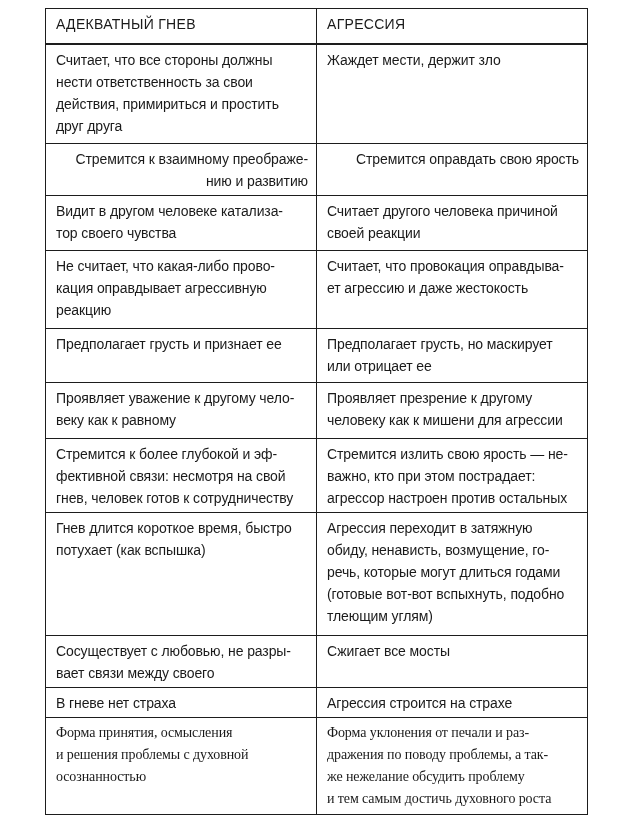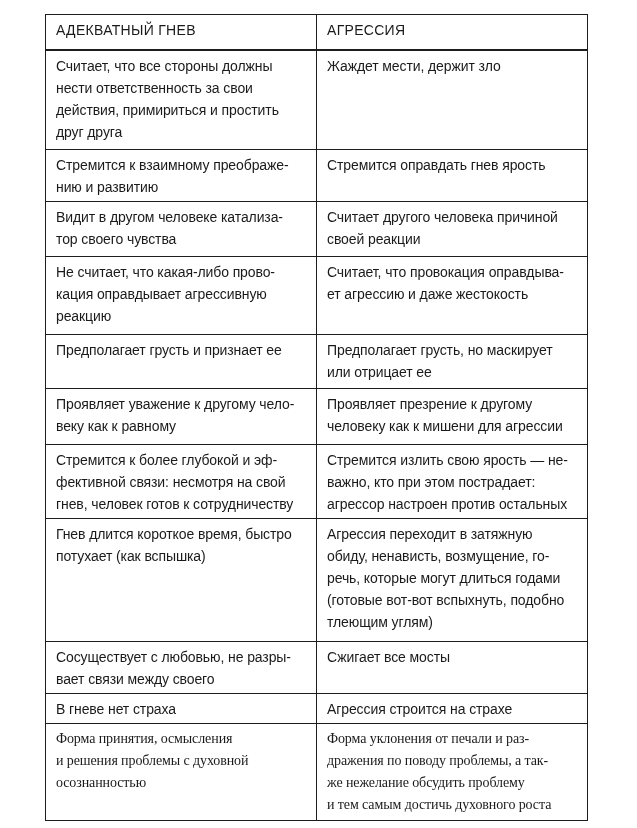--- a/index.html
+++ b/index.html
@@ -10,21 +10,21 @@
   body {
     width: 637px;
     height: 828px;
     position: relative;
     font-family: "Liberation Sans", "DejaVu Sans", sans-serif;
     color: #1a1a1a;
   }
   .page {
     position: absolute;
     left: 45px;
-    top: 14px;
+    top: 8px;
     width: 543px;
   }
   table.cmp {
     border-collapse: collapse;
     table-layout: fixed;
     width: 543px;
     background: #ffffff;
   }
   table.cmp th,
   table.cmp td {
@@ -44,21 +44,21 @@
   table.cmp th {
     font-weight: 500;
     letter-spacing: 0.3px;
     border-bottom-width: 2px;
     height: 35px;
   }
   table.cmp {
     border: 1.6px solid #1d1d1d;
   }
   tbody tr:nth-child(1)  td { height: 100px; margin-top: 23px; }
-  tbody tr:nth-child(2)  td { height: 38px;  }
+  tbody tr:nth-child(2)  td { height: 38px; text-align: right;  }
   tbody tr:nth-child(3)  td { height: 55px; margin-top: 36px;  }
   tbody tr:nth-child(4)  td { height: 78px;  }
   tbody tr:nth-child(5)  td { height: 54px;  }
   tbody tr:nth-child(6)  td { height: 56px;  }
   tbody tr:nth-child(7)  td { height: 63px;  }
   tbody tr:nth-child(8)  td { height: 123px; }
   tbody tr:nth-child(9)  td { height: 50px;  }
   tbody tr:nth-child(10) td { height: 28px;  }
   tbody tr:nth-child(11) td { height: 97px; font-family: Liberation Serif, serif;  }
 </style>
@@ -77,21 +77,21 @@
       <tr>
         <td>Считает, что все стороны должны
 нести ответственность за свои
 действия, примириться и простить
 друг друга</td>
         <td>Жаждет мести, держит зло</td>
       </tr>
       <tr>
         <td>Стремится к взаимному преображе-
 нию и развитию</td>
-        <td>Стремится оправдать гнев ярость</td>
+        <td>Стремится оправдать свою ярость</td>
       </tr>
       <tr>
         <td>Видит в другом человеке катализа-
 тор своего чувства</td>
         <td>Считает другого человека причиной
 своей реакции</td>
       </tr>
       <tr>
         <td>Не считает, что какая-либо прово-
 кация оправдывает агрессивную

